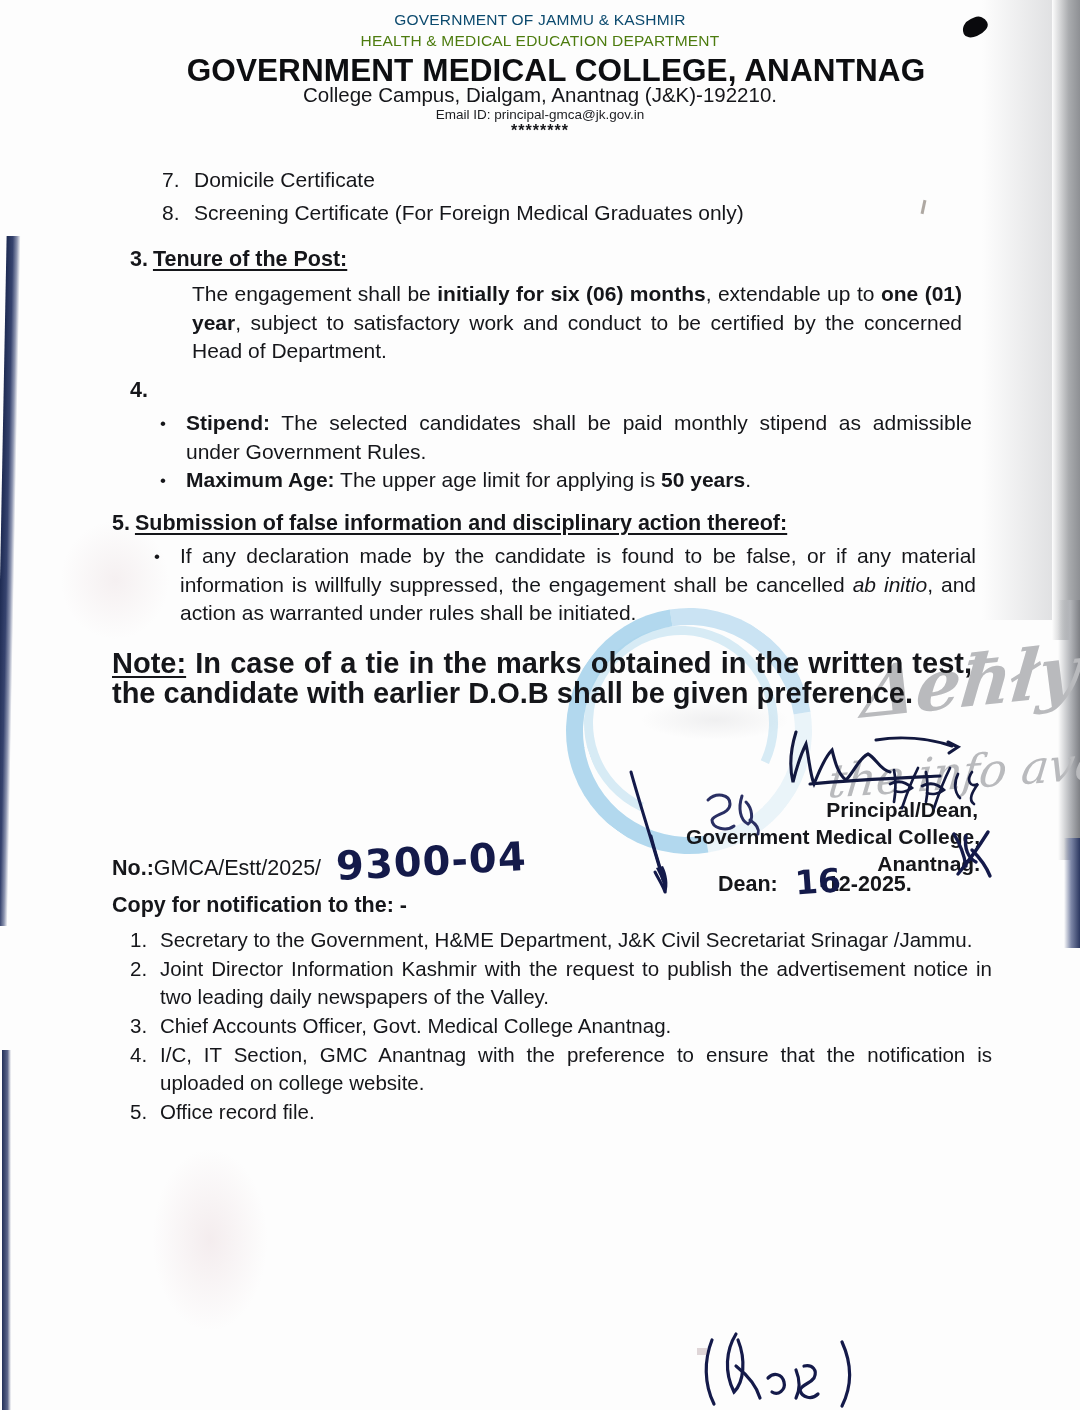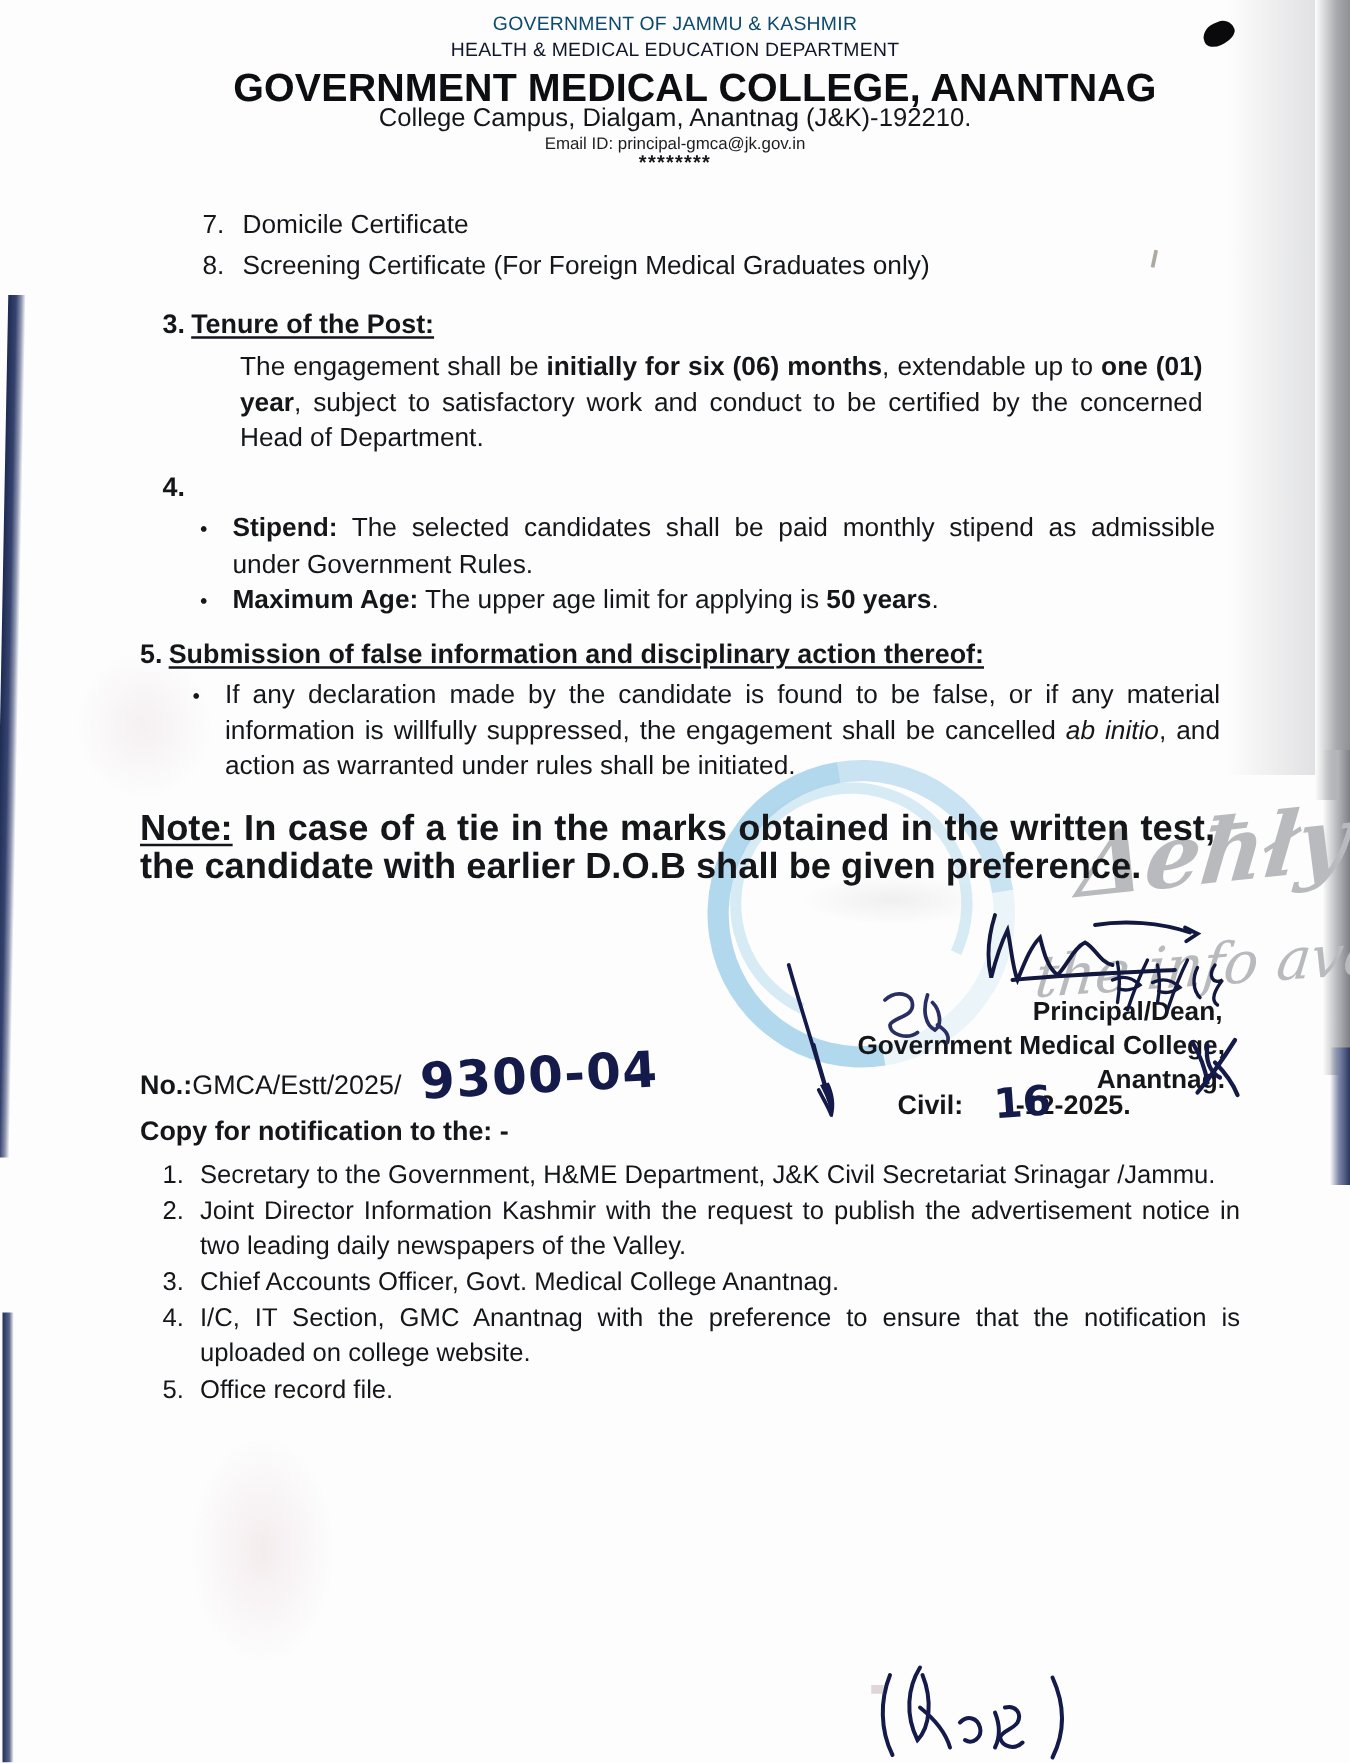--- a/index.html
+++ b/index.html
@@ -72,21 +72,21 @@
     color:#b9babd;white-space:nowrap;pointer-events:none;user-select:none;
   }
   .wm-top{left:862px;top:636px;font-size:70px;transform:rotate(-6deg) skewX(-12deg);font-weight:700;}
   .wm-bottom{left:828px;top:742px;font-size:46px;transform:rotate(-4deg) skewX(-10deg);font-weight:400;}
 
   
   #content{position:absolute;inset:0;}
 
   .hdr{ text-align:center; }
   .hdr-l1{ position:absolute;left:0;right:0;top:11px;font-size:15.5px;letter-spacing:.2px;font-weight:400;color:#0c4a6e;}
-  .hdr-l2{ position:absolute;left:0;right:0;top:32px;font-size:15.5px;letter-spacing:.2px;font-weight:400;color:#0f172a;}
+  .hdr-l2{ position:absolute;left:0;right:0;top:32px;font-size:15.5px;letter-spacing:.2px;font-weight:400;color:#4d7c0f;}
   .hdr-title{ position:absolute;left:0;right:0;top:52px;font-size:31.5px;font-weight:700;letter-spacing:.1px;color:#0d0e11;padding-left:32px;}
   .hdr-addr{ position:absolute;left:0;right:0;top:83px;font-size:20.5px;font-weight:400;color:#15161a;}
   .hdr-mail{ position:absolute;left:0;right:0;top:107px;font-size:13.5px;font-weight:400;color:#1b1c20;}
   .hdr-stars{ position:absolute;left:0;right:0;top:122px;font-size:16px;font-weight:700;letter-spacing:1px;color:#15161a;}
 
   .blk{position:absolute;}
   .ol-top{left:162px;top:164px;width:830px;}
   .ol-top .row{display:flex;font-size:21px;line-height:31px;margin-bottom:2px;}
   .ol-top .num{width:32px;flex:none;}
 
@@ -228,21 +228,21 @@
       <div>Government Medical College,</div>
       <div>Anantnag.</div>
     </div>
 
     <div id="refline">
       <b>No.:</b><span>GMCA/Estt/2025/</span>
     </div>
     <div id="copyhead">Copy for notification to the: -</div>
 
     <div id="datedline">
-      <span>Civil:</span><span style="display:inline-block;width:42px"></span><span>-12-2025.</span>
+      <span>Dean:</span><span style="display:inline-block;width:42px"></span><span>-12-2025.</span>
     </div>
 
     <div id="copylist">
         <div class="row">
           <span class="num">1.</span>
           <span class="txt">Secretary to the Government, H&amp;ME Department, J&amp;K Civil Secretariat Srinagar /Jammu.</span>
         </div>
         <div class="row">
           <span class="num">2.</span>
           <span class="txt">Joint Director Information Kashmir with the request to publish the advertisement notice in two leading daily newspapers of the Valley.</span>

